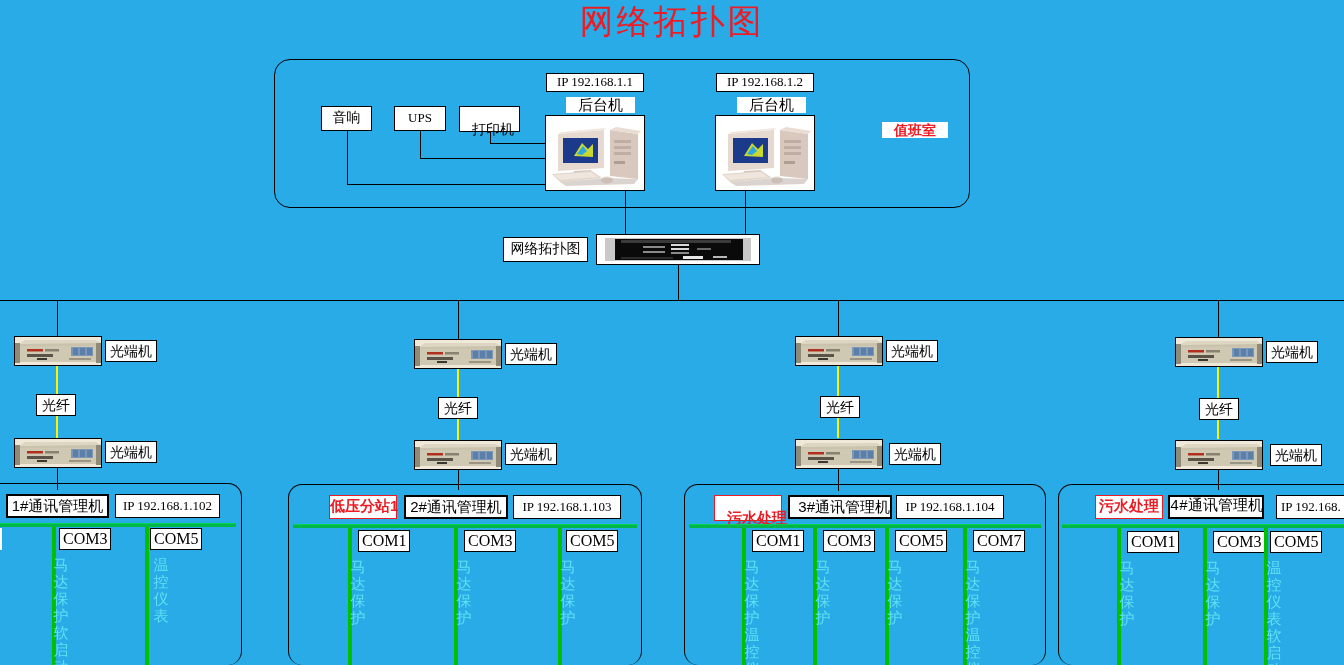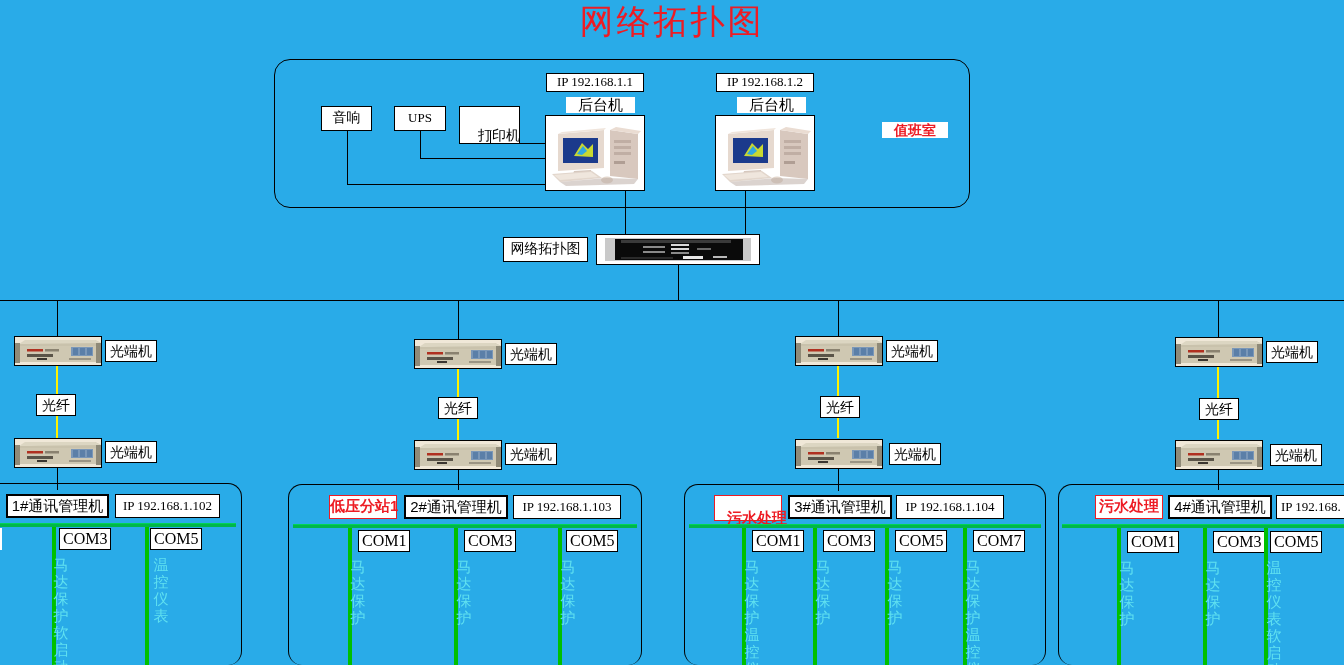--- a/index.html
+++ b/index.html
@@ -151,21 +151,21 @@
 <div id="root">
 
   <div id="page-title">网络拓扑图</div>
 
   <div class="enclosure" style="left:274px; top:59px; width:696px; height:149px;"></div>
 
   <div class="lbl red noborder" style="left:882px; top:122px; font-size:14px;">值班室</div>
 
   <div class="lbl" style="left:321px; top:106px; width:51px; height:25px; font-size:14px; text-align:center; line-height:21px; padding:0;">音响</div>
   <div class="lbl serif" style="left:394px; top:106px; width:52px; height:25px; text-align:center; line-height:21px; padding:0;">UPS</div>
-  <div class="lbl" style="left:459px; top:106px; width:61px; height:25px; font-size:14px; text-align:center; line-height:21px; padding:18px;">打印机</div>
+  <div class="lbl" style="left:459px; top:106px; width:61px; height:25px; font-size:14px; text-align:center; line-height:21px; padding:12px;">打印机</div>
 
   <div class="vline" style="left:347px; top:131px; height:53px;"></div>
   <div class="hline" style="left:347px; top:184px; width:198px;"></div>
 
   <div class="vline" style="left:420px; top:131px; height:27px;"></div>
   <div class="hline" style="left:420px; top:158px; width:125px;"></div>
 
   <div class="vline" style="left:490px; top:131px; height:12px;"></div>
   <div class="hline" style="left:490px; top:143px; width:55px;"></div>
 
@@ -418,21 +418,21 @@
       <rect x="72" y="11" width="5" height="7" fill="#5B7FA8"></rect>
       <rect x="54" y="21" width="22" height="2" fill="#9A9484"></rect>
     </svg>
   </div>
   <div class="lbl" style="left:889px; top:443px; font-size:14px; padding:2px 4px;">光端机</div>
 
   <div class="vline" style="left:838px; top:469px; height:22px;"></div>
 
   <div class="station-box" style="left:684px; top:484px; width:362px; height:181px;"></div>
   <div class="lbl redbox" style="left:714px; top:495px; width:68px; height:24px; font-size:15px; text-align:center; line-height:20px; padding:12px;">污水处理</div>
-  <div class="lbl" style="left:788px; top:495px; width:104px; height:24px; font-size:15px; text-align:center; line-height:20px; padding:0; border:2px solid #000;">3#通讯管理机</div>
+  <div class="lbl" style="left:788px; top:495px; width:104px; height:24px; font-size:15px; text-align:right; line-height:20px; padding:0; border:2px solid #000;">3#通讯管理机</div>
   <div class="lbl serif" style="left:896px; top:495px; width:108px; height:24px; text-align:center; line-height:21px; padding:0;">IP 192.168.1.104</div>
 
   <div class="gbus" style="left:689px; top:524px; width:352px;"></div>
   <div class="gdrop" style="left:742px; top:528px; height:137px;"></div>
   <div class="lbl serif" style="left:752px; top:530px; height:22px; line-height:19px; padding:0 3px; font-size:16px;">COM1</div>
   <div class="vtext" style="left:743px; top:558px; height:107px;">马达保护温控仪</div>
   <div class="gdrop" style="left:813px; top:528px; height:137px;"></div>
   <div class="lbl serif" style="left:823px; top:530px; height:22px; line-height:19px; padding:0 3px; font-size:16px;">COM3</div>
   <div class="vtext" style="left:814px; top:558px; height:107px;">马达保护</div>
   <div class="gdrop" style="left:885px; top:528px; height:137px;"></div>
@@ -485,21 +485,21 @@
       <rect x="72" y="11" width="5" height="7" fill="#5B7FA8"></rect>
       <rect x="54" y="21" width="22" height="2" fill="#9A9484"></rect>
     </svg>
   </div>
   <div class="lbl" style="left:1270px; top:444px; font-size:14px; padding:2px 4px;">光端机</div>
 
   <div class="vline" style="left:1218px; top:470px; height:20px;"></div>
 
   <div class="station-box" style="left:1058px; top:484px; width:330px; height:181px;"></div>
   <div class="lbl redbox" style="left:1095px; top:495px; width:68px; height:24px; font-size:15px; text-align:center; line-height:20px; padding:0;">污水处理</div>
-  <div class="lbl" style="left:1168px; top:495px; width:104px; height:24px; font-size:15px; text-align:center; line-height:20px; padding:0; border:2px solid #000;">4#通讯管理机</div>
+  <div class="lbl" style="left:1168px; top:495px; width:96px; height:24px; font-size:15px; text-align:center; line-height:20px; padding:0; border:2px solid #000;font-family:Liberation Mono, monospace;">4#通讯管理机</div>
   <div class="lbl serif" style="left:1276px; top:495px; width:105px; height:24px; text-align:left; line-height:21px; padding:0 0 0 4px;">IP 192.168.</div>
 
   <div class="gbus" style="left:1062px; top:524px; width:326px;"></div>
   <div class="gdrop" style="left:1117px; top:528px; height:137px;"></div>
   <div class="lbl serif" style="left:1127px; top:531px; height:22px; line-height:19px; padding:0 3px; font-size:16px;">COM1</div>
   <div class="vtext" style="left:1118px; top:559px; height:106px;">马达保护</div>
   <div class="gdrop" style="left:1203px; top:528px; height:137px;"></div>
   <div class="lbl serif" style="left:1213px; top:531px; height:22px; line-height:19px; padding:0 3px; font-size:16px;">COM3</div>
   <div class="vtext" style="left:1204px; top:559px; height:106px;">马达保护</div>
   <div class="gdrop" style="left:1264px; top:528px; height:137px;"></div>

